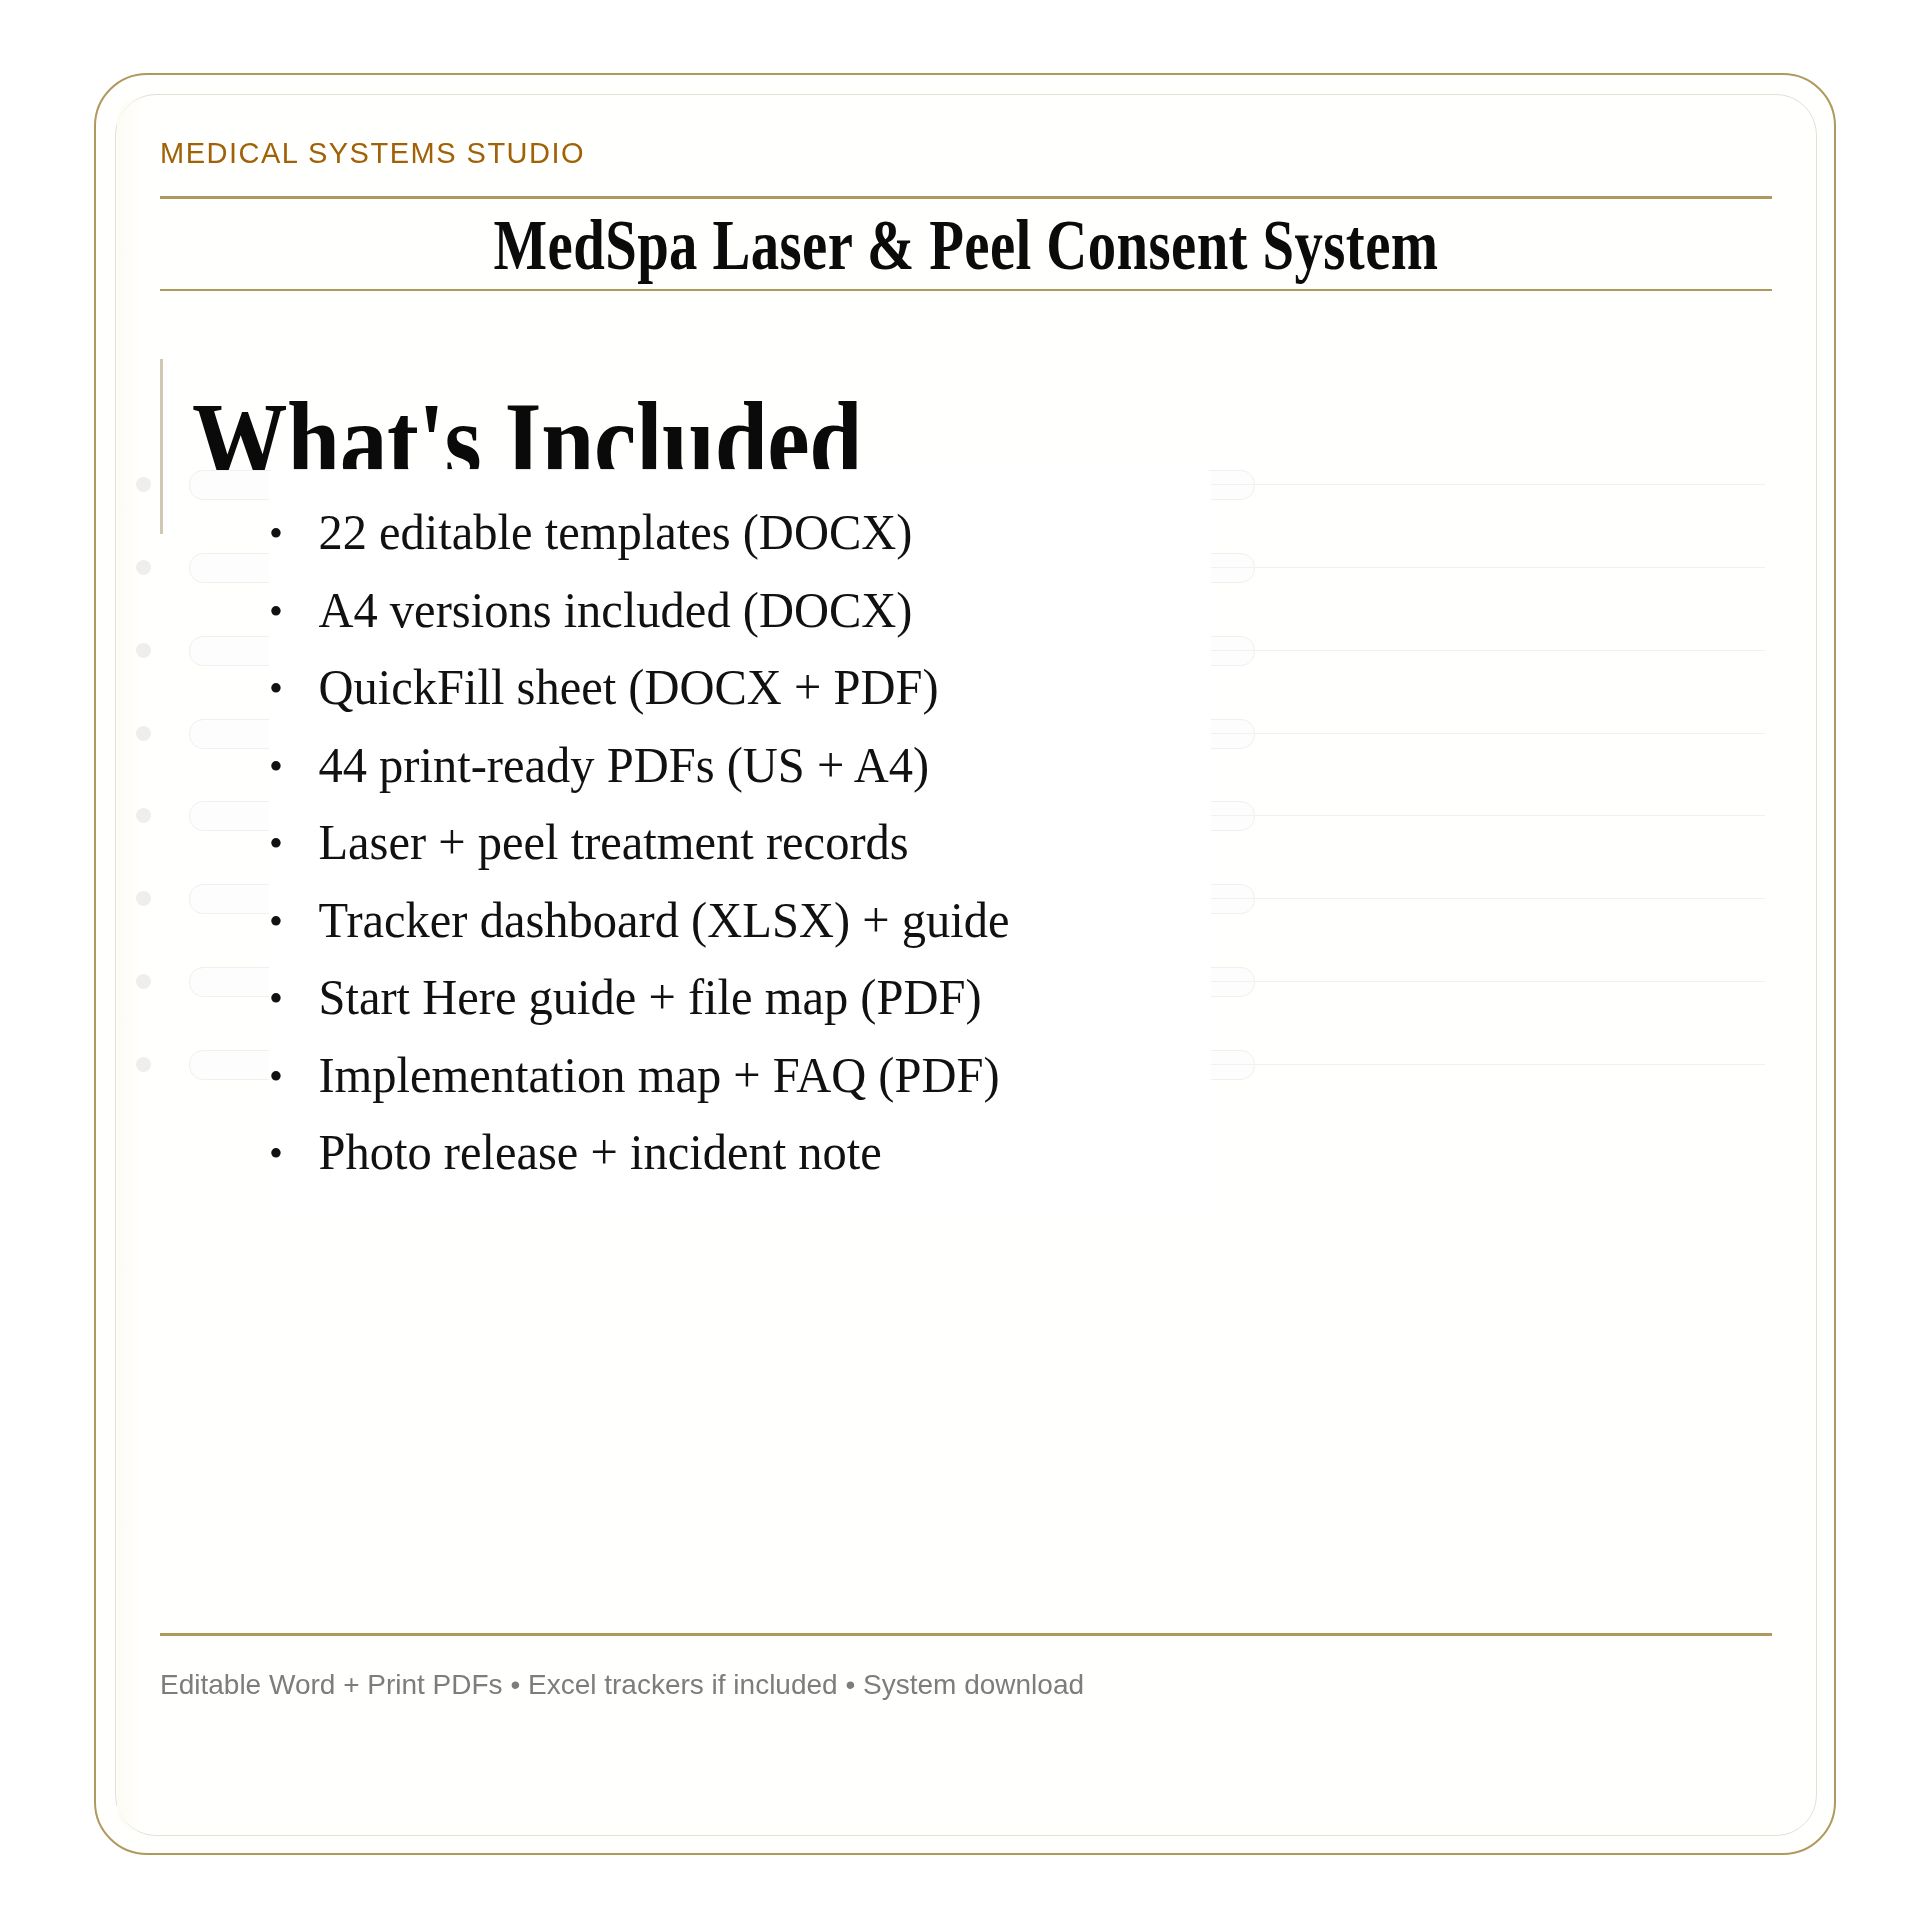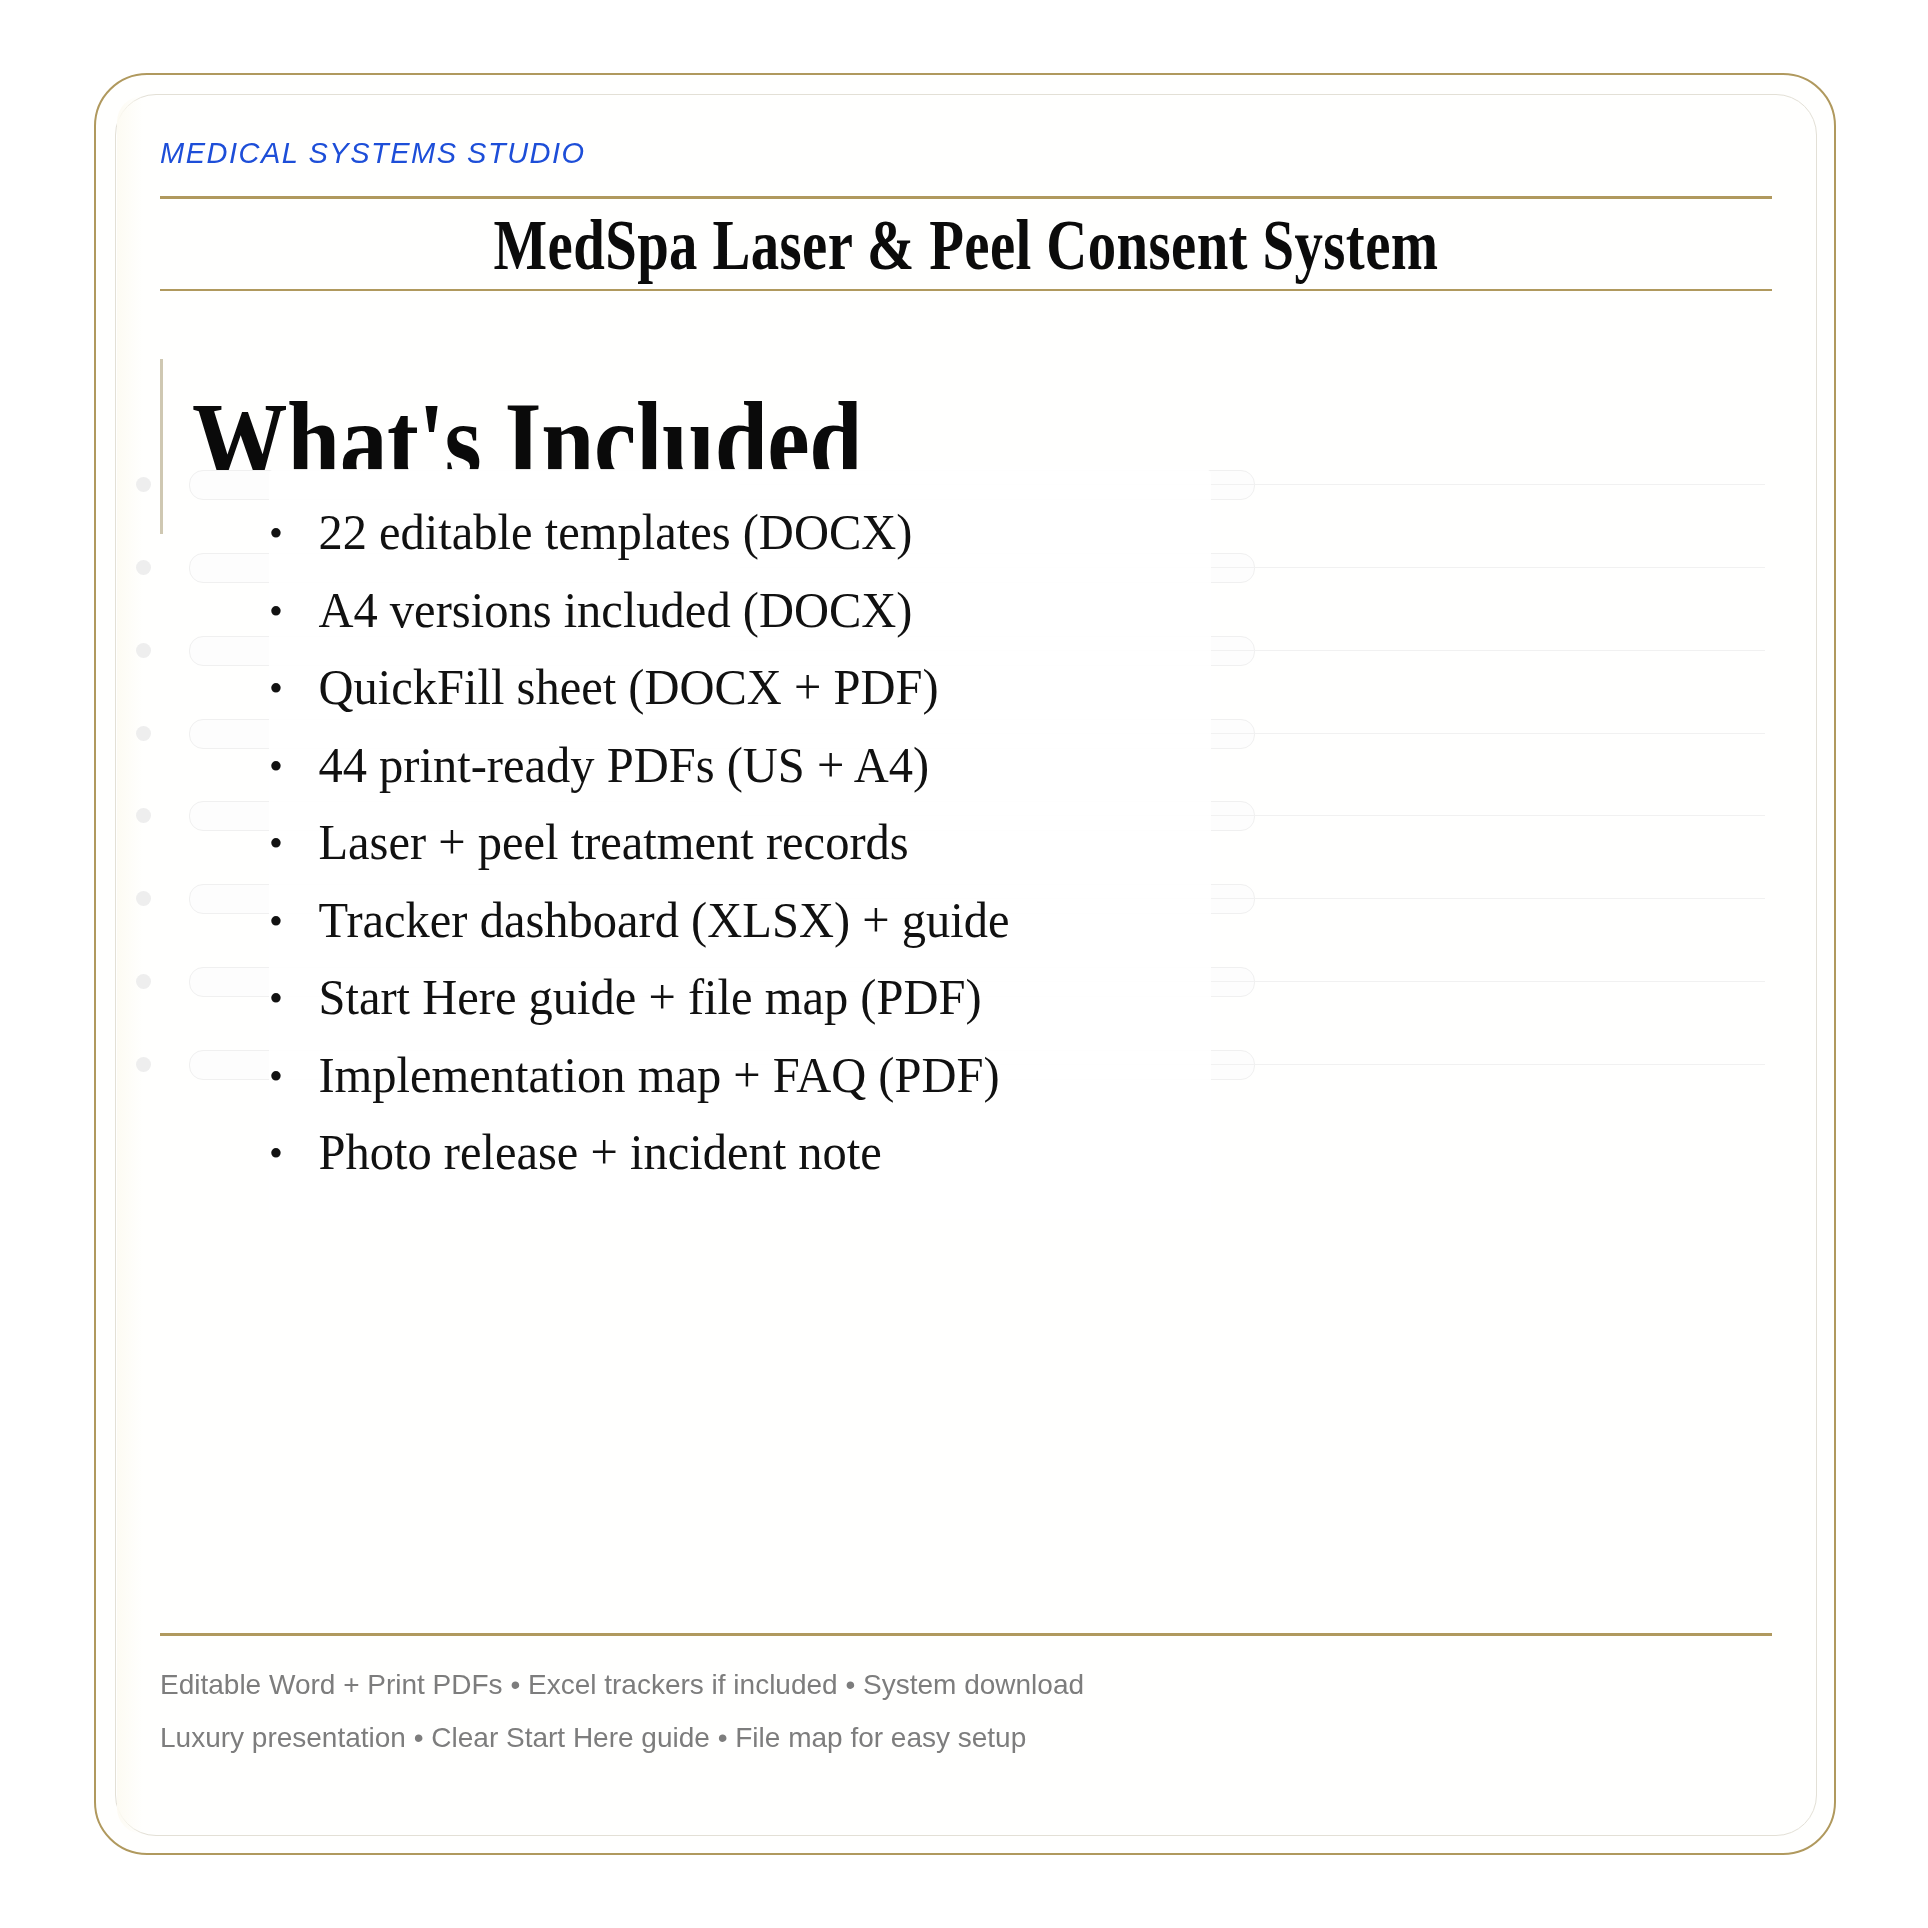--- a/index.html
+++ b/index.html
@@ -66,25 +66,24 @@
     height: 1686px;
   }
 
   
   .eyebrow {
     position: absolute;
     left: 0;
     top: 15px;
     font-size: 29px;
     letter-spacing: 1.5px;
-    color: #1d4ed8;
+    color: #a16207;
     font-family: "Liberation Sans", sans-serif;
     font-weight: 400;
     white-space: nowrap;
-    font-style: italic;
   }
   .rule-top {
     position: absolute;
     left: 0;
     top: 74px;
     width: 1612px;
     height: 2.8px;
     background: #b0995e;
   }
   .deck-title {
@@ -349,18 +348,17 @@
           <li>
             <span class="bdot">•</span>
             <span class="btext">Photo release + incident note</span>
           </li>
         </ul>
     </div>
 
     <div class="rule-bottom"></div>
     <div class="footer">
       <div class="footer-line">Editable Word + Print PDFs • Excel trackers if included • System download</div>
-      <div class="footer-line">Luxury presentation • Clear Start Here guide • File map for easy setup</div>
     </div>
 
   </div>
 </div>
 
 
 </body></html>

